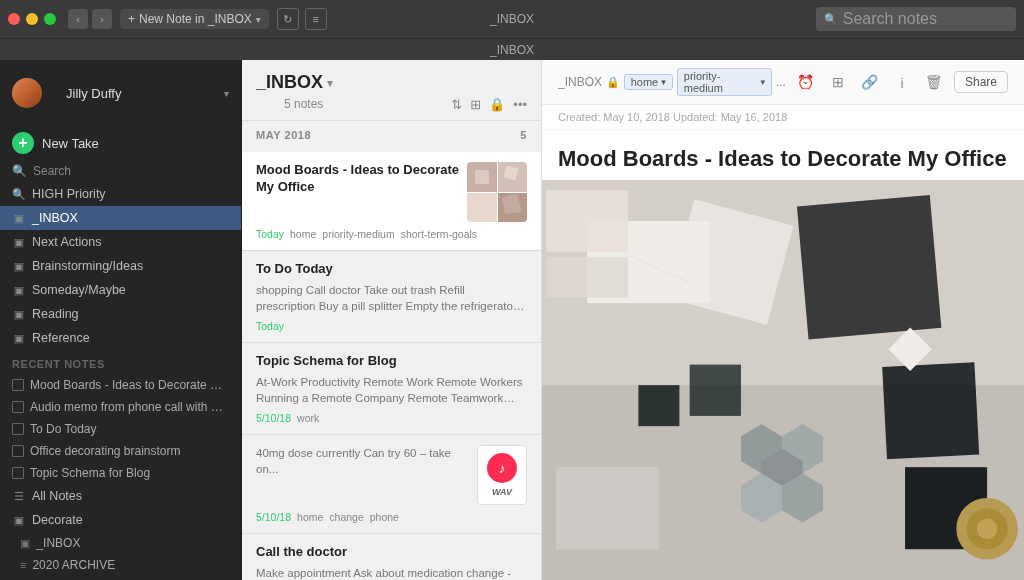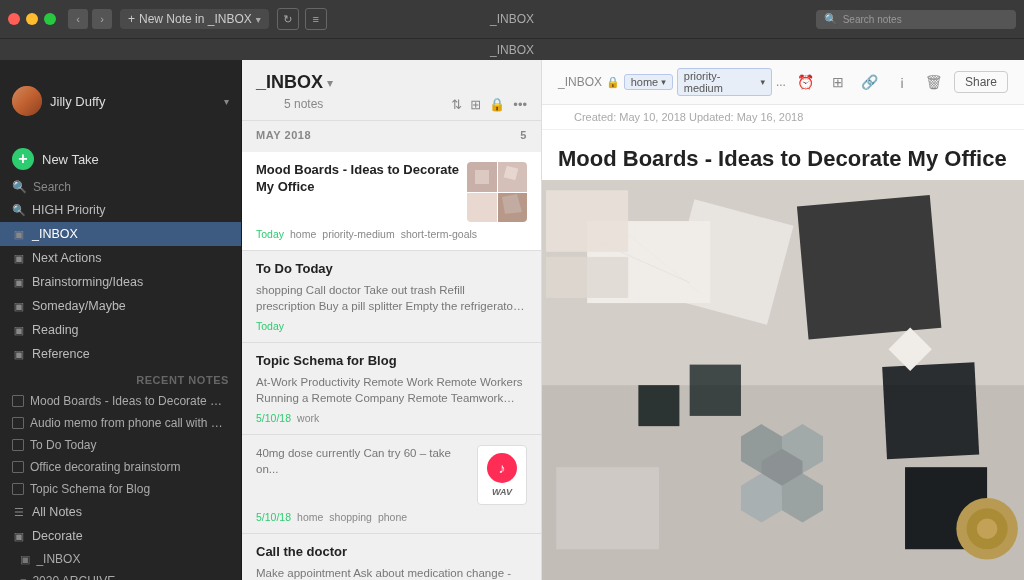--- a/index.html
+++ b/index.html
@@ -98,21 +98,21 @@
       background: #555;
       border-radius: 4px;
       padding: 3px 8px;
       width: 200px;
       gap: 5px;
     }
     .search-bar input {
       background: none;
       border: none;
       color: #ccc;
-      font-size: 10px;
+      font-size: 16px;
       outline: none;
       width: 100%;
     }
     .search-bar input::placeholder { color: #999; }
 
     
     .tab-bar {
       background: #3a3a3a;
       height: 22px;
       display: flex;
@@ -143,22 +143,22 @@
       flex-shrink: 0;
       border-right: 1px solid #1a1a1a;
     }
     .sidebar::-webkit-scrollbar { width: 4px; }
     .sidebar::-webkit-scrollbar-track { background: transparent; }
     .sidebar::-webkit-scrollbar-thumb { background: #555; border-radius: 2px; }
 
     .user-section {
       display: flex;
       align-items: center;
-      padding: 26px 12px;
-      gap: 8px;
+      padding: 18px 12px;
+      gap: 24px;
       cursor: pointer;
     }
     .avatar {
       width: 30px;
       height: 30px;
       border-radius: 50%;
       background: linear-gradient(135deg, #c9714a, #8b4513);
       display: flex;
       align-items: center;
       justify-content: center;
@@ -234,21 +234,20 @@
       font-size: 11px;
       color: #888;
     }
     .sidebar-section-label {
       padding: 8px 12px 4px;
       color: #666;
       font-size: 11px;
       font-weight: 600;
       letter-spacing: 0.05em;
       text-transform: uppercase;
-      text-align: right;
     }
 
     .recent-note-item {
       display: flex;
       align-items: center;
       padding: 4px 12px;
       gap: 6px;
       cursor: pointer;
       color: #aaa;
       font-size: 12px;
@@ -495,21 +494,21 @@
       background: none;
       border: 1px solid #ccc;
       border-radius: 4px;
       padding: 3px 10px;
       font-size: 12px;
       color: #555;
       cursor: pointer;
     }
 
     .editor-meta {
-      padding: 6px 32px;
+      padding: 6px 16px;
       font-size: 11px;
       color: #aaa;
       border-bottom: 1px solid #f0f0f0;
       flex-shrink: 0;
     }
 
     .editor-title {
       padding: 16px 16px 8px;
       font-size: 22px;
       font-weight: 700;
@@ -741,21 +740,21 @@
             <div class="note-card-preview">40mg dose currently Can try 60 – take on...</div>
           </div>
           <div class="wav-icon">
             <div class="wav-music">♪</div>
             <div class="wav-label">WAV</div>
           </div>
         </div>
         <div class="note-card-tags">
           <span class="note-tag date">5/10/18</span>
           <span class="note-tag regular">home</span>
-          <span class="note-tag regular">shopping</span>
+          <span class="note-tag regular">change</span>
           <span class="note-tag regular">phone</span>
         </div>
       </div>
 
       <div class="note-card">
         <div class="note-card-header">
           <div class="note-card-text">
             <div class="note-card-title">Call the doctor</div>
             <div class="note-card-preview">Make appointment Ask about medication change - dosage Refill by May 25</div>
           </div>

